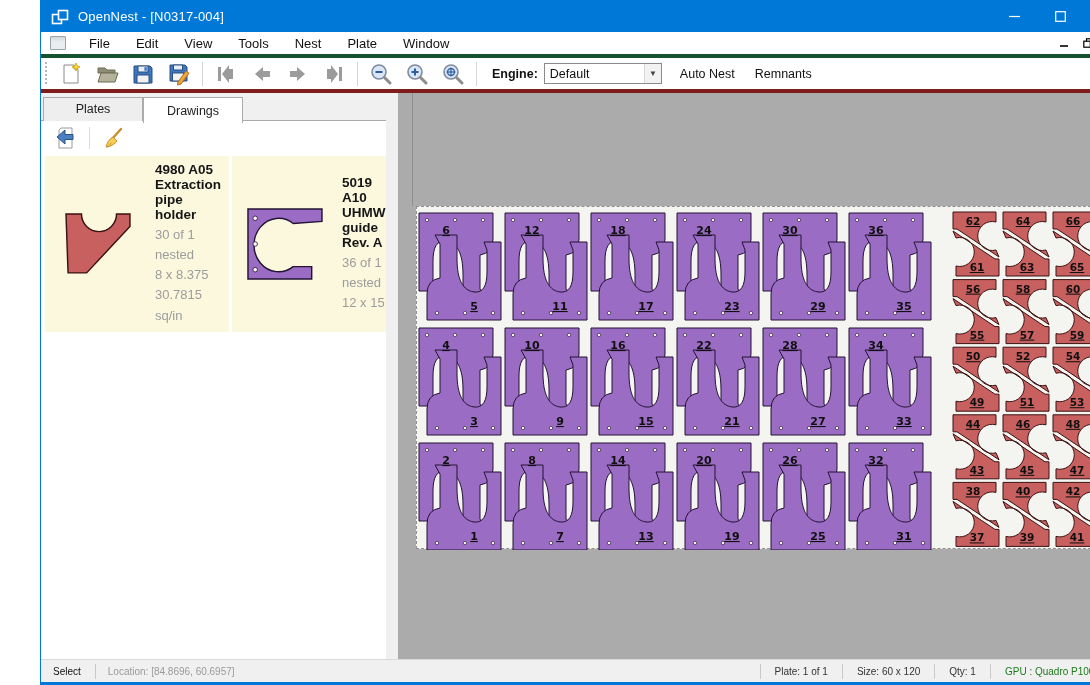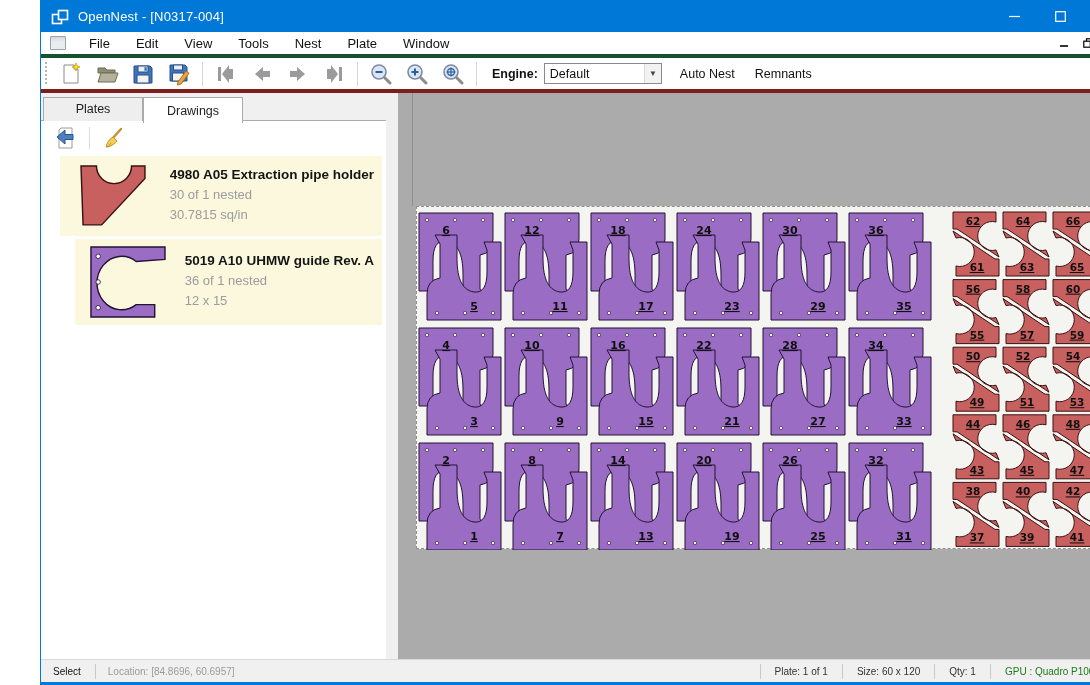--- a/index.html
+++ b/index.html
@@ -45,21 +45,21 @@
   .main { flex:1; display:flex; min-height:0; }
   .leftpanel { width:345px; background:#3b82f6; display:flex; flex-direction:column; }
   .tabstrip { display:flex; align-items:flex-end; height:27px; background:#F0F0F0; padding-left:2px; }
   .tab { font-size:12.5px; color:#222; border:1px solid #ababab; border-bottom:none; background:#eee;
          padding:4px 0 5px; width:100px; text-align:center; position:relative; top:1px; }
   .tab.active { background:#fff; padding-top:6px; top:3px; z-index:2; }
   .panelbody { flex:1; border-top:1px solid #ababab; background:#fff; overflow:hidden; }
   .paneltools { height:33px; display:flex; align-items:center; padding-left:10px; gap:4px; }
   .ptbtn { width:30px; height:28px; display:flex; align-items:center; justify-content:center; border-radius:2px; }
   .ptsep { width:1px; height:22px; background:#dcdcdc; margin:0 4px; }
-  .dlist { padding:2px 4px 8px 4px; display:flex; flex-direction:column; gap:3px;align-items:flex-end; }
+  .dlist { padding:2px 4px 8px 4px; display:flex; flex-direction:row; gap:3px; }
   .ditem { background:#FBF8DE; display:flex; align-items:center; padding:6px 8px; min-height:80px; }
   .ditem .thumb { width:92px; flex:0 0 92px; display:flex; justify-content:center; }
   .ditem .info { padding-left:10px; }
   .ditem .dtitle { font-size:13.5px; font-weight:700; color:#151515; margin-bottom:3px; }
   .ditem .dline { font-size:13px; color:#9c9c9c; line-height:1.55; }
 
   .splitter { width:12px; background:#F0F0F0; }
   .canvaswrap { flex:1; position:relative; background:#ABABAB; overflow:hidden; }
   .doc-edge { position:absolute; left:14px; top:0; width:1px; height:113px; background:#8f8f8f; }
   .plate { position:absolute; left:18px; top:113px; width:690px; height:343px;
@@ -267,20 +267,21 @@
 
           <div class="ditem">
             <span class="thumb">
               <svg width="78" height="66" viewBox="0 0 68 64">
                 <path d="M 2,3 L 17,3 A 17,17 0 1 0 51,3 L 64,3 L 64,15 L 22,60 L 4,60 Z" stroke-width="1.4" fill="#C96060" stroke="#3a1212"></path>
               </svg>
             </span>
             <div class="info">
               <div class="dtitle">4980 A05 Extraction pipe holder</div>
               <div class="dline">30 of 1 nested</div>
+              <div class="dline">8 x 8.375</div>
               <div class="dline">30.7815 sq/in</div>
             </div>
           </div>
 
           <div class="ditem">
             <span class="thumb">
               <svg width="82" height="74" viewBox="0 0 78 72">
                 <path d="M 2,2 L 74,2 L 74,14 L 46,16 A 24,26 0 1 0 46,58 L 64,58 L 64,70 L 2,70 Z" stroke-width="1.4" fill="#9A6CC3" stroke="#241335"></path>
                 <circle cx="9" cy="11" r="2.2" fill="#fff" stroke-width="0.8" stroke="#241335"></circle>
                 <circle cx="9" cy="36" r="2.2" fill="#fff" stroke-width="0.8" stroke="#241335"></circle>

